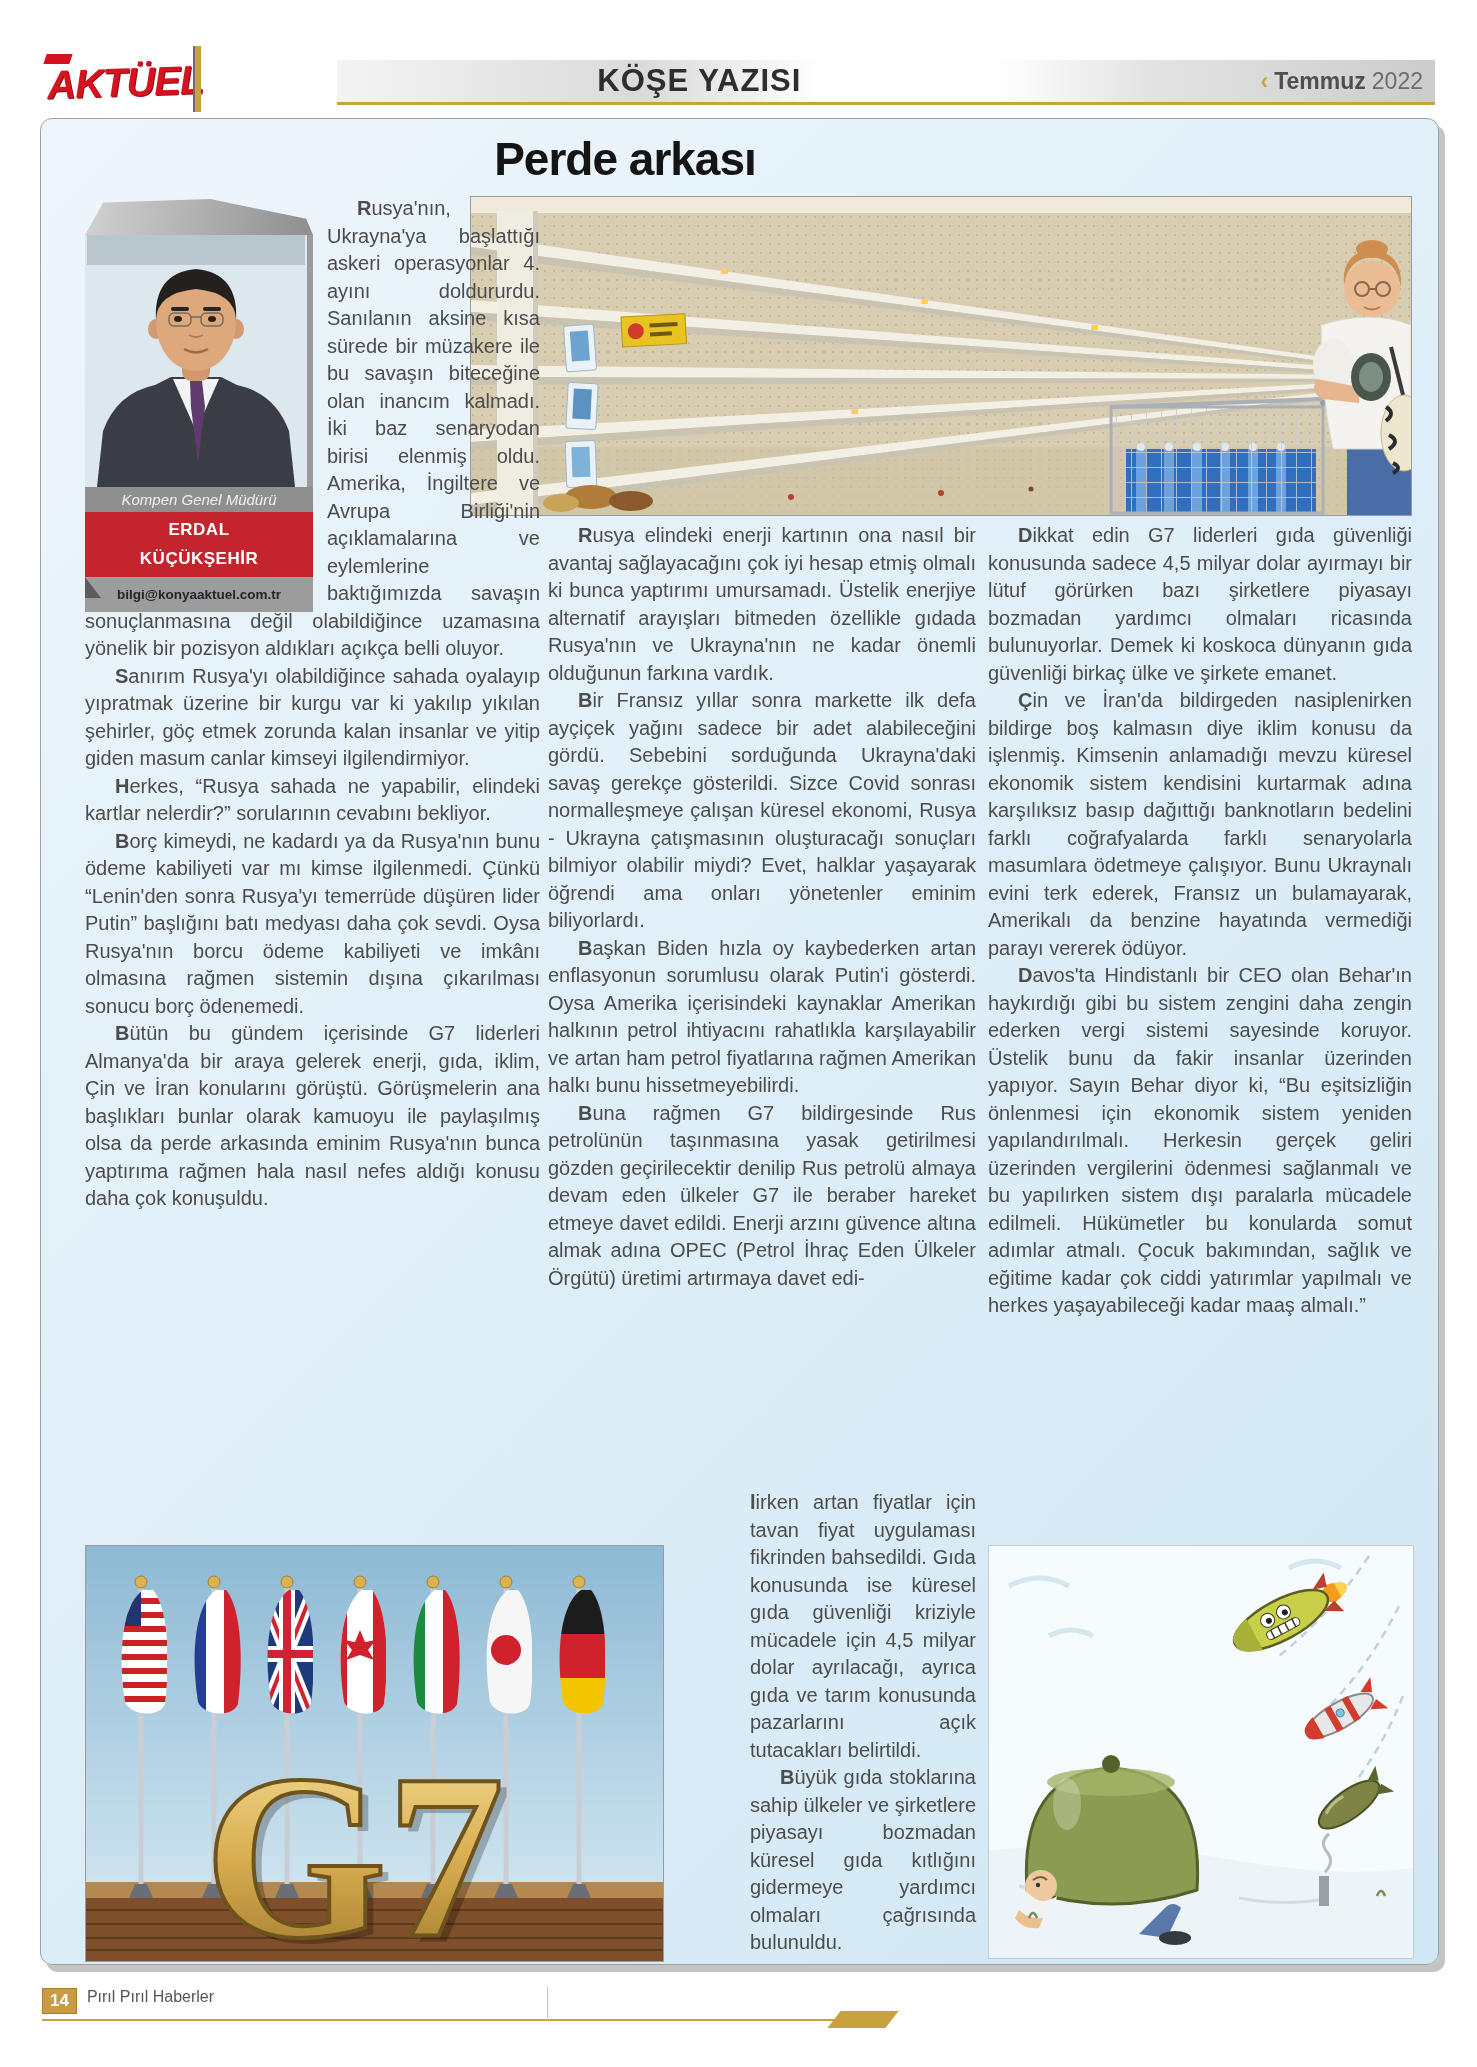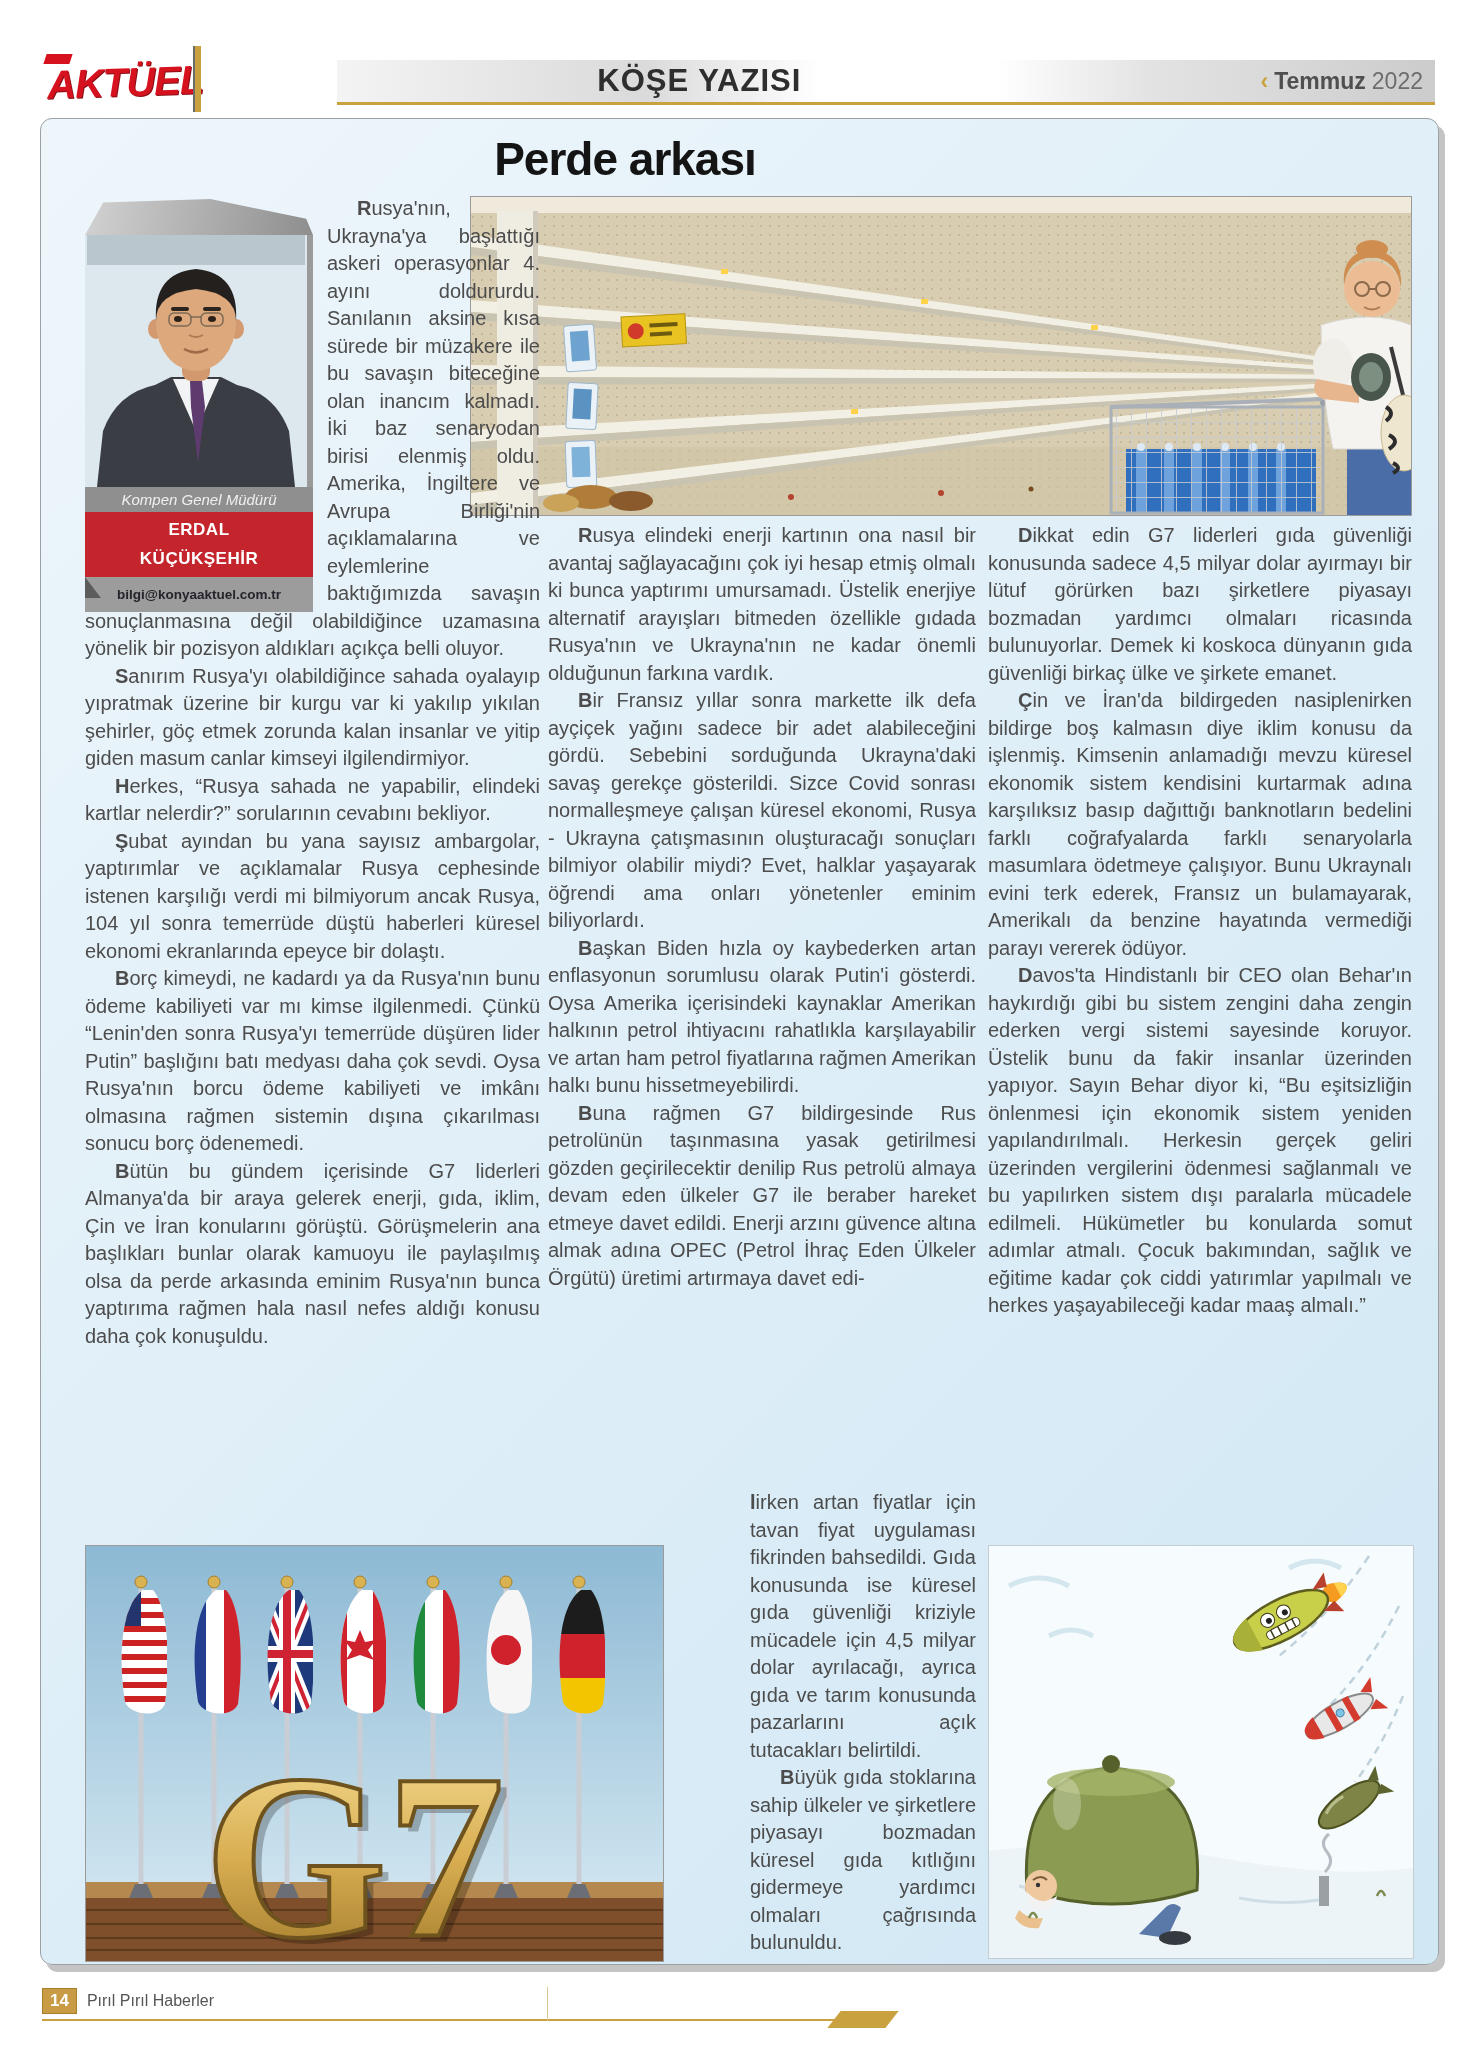--- a/index.html
+++ b/index.html
@@ -57,21 +57,21 @@
                 text-align:center;padding:4px 0 3px;}
   .author-email::before{content:"";position:absolute;left:0;top:0;border-style:solid;
                         border-width:21px 0 0 16px;border-color:transparent transparent transparent #5c5c5c;}
 
   
   .g7-photo{position:absolute;left:85px;top:1545px;width:577px;height:415px;border:1px solid #9b9b9b;overflow:hidden;background:#0ea5e9;}
   .cartoon{position:absolute;left:988px;top:1545px;width:424px;height:412px;border:1px solid #c4cdd2;overflow:hidden;background:#f4fafd;}
 
   
   .footer{position:absolute;left:42px;top:1988px;width:840px;border-bottom:2px solid #c9a23f;
-          padding-bottom:5px;display:flex;align-items:center;}
+          padding-bottom:5px;display:flex;}
   .pageno{display:inline-block;background:#c99b44;border:1px solid #a87f2e;color:#ffffff;
           font-weight:bold;font-size:17px;padding:2px 7px;}
   .footer-label{font-size:16px;color:#555555;margin-left:10px;white-space:nowrap;}
   .footer-div{position:absolute;left:505px;bottom:-2px;width:1px;height:34px;background:#dcc88f;}
   .footer-slash{position:absolute;right:-10px;bottom:-9px;width:58px;height:17px;background:#c9a23f;
                 transform:skewX(-38deg);}
 </style>
 </head>
 <body>
 
@@ -221,21 +221,20 @@
       <div class="author-caption">Kompen Genel Müdürü</div>
       <div class="author-name">
         <div>ERDAL</div>
         <div>KÜÇÜKŞEHİR</div>
       </div>
       <div class="author-email">bilgi@konyaaktuel.com.tr</div>
     </div>
     <p>Rusya'nın, Ukrayna'ya başlattığı askeri operasyonlar 4. ayını doldururdu. Sanılanın aksine kısa sürede bir müzakere ile bu savaşın biteceğine olan inancım kalmadı. İki baz senaryodan birisi elenmiş oldu. Amerika, İngiltere ve Avrupa Birliği'nin açıklamalarına ve eylemlerine baktığımızda savaşın sonuçlanmasına değil olabildiğince uzamasına yönelik bir pozisyon aldıkları açıkça belli oluyor.</p>
     <p>Sanırım Rusya'yı olabildiğince sahada oyalayıp yıpratmak üzerine bir kurgu var ki yakılıp yıkılan şehirler, göç etmek zorunda kalan insanlar ve yitip giden masum canlar kimseyi ilgilendirmiyor.</p>
     <p>Herkes, “Rusya sahada ne yapabilir, elindeki kartlar nelerdir?” sorularının cevabını bekliyor.</p>
-    <p>Şubat ayından bu yana sayısız ambargolar, yaptırımlar ve açıklamalar Rusya cephesinde istenen karşılığı verdi mi bilmiyorum ancak Rusya, 104 yıl sonra temerrüde düştü haberleri küresel ekonomi ekranlarında epeyce bir dolaştı.</p>
     <p>Borç kimeydi, ne kadardı ya da Rusya'nın bunu ödeme kabiliyeti var mı kimse ilgilenmedi. Çünkü “Lenin'den sonra Rusya'yı temerrüde düşüren lider Putin” başlığını batı medyası daha çok sevdi. Oysa Rusya'nın borcu ödeme kabiliyeti ve imkânı olmasına rağmen sistemin dışına çıkarılması sonucu borç ödenemedi.</p>
     <p>Bütün bu gündem içerisinde G7 liderleri Almanya'da bir araya gelerek enerji, gıda, iklim, Çin ve İran konularını görüştü. Görüşmelerin ana başlıkları bunlar olarak kamuoyu ile paylaşılmış olsa da perde arkasında eminim Rusya'nın bunca yaptırıma rağmen hala nasıl nefes aldığı konusu daha çok konuşuldu.</p>
   </div>
 
   <div class="col midcol">
     <p>Rusya elindeki enerji kartının ona nasıl bir avantaj sağlayacağını çok iyi hesap etmiş olmalı ki bunca yaptırımı umursamadı. Üstelik enerjiye alternatif arayışları bitmeden özellikle gıdada Rusya'nın ve Ukrayna'nın ne kadar önemli olduğunun farkına vardık.</p>
     <p>Bir Fransız yıllar sonra markette ilk defa ayçiçek yağını sadece bir adet alabileceğini gördü. Sebebini sorduğunda Ukrayna'daki savaş gerekçe gösterildi. Sizce Covid sonrası normalleşmeye çalışan küresel ekonomi, Rusya - Ukrayna çatışmasının oluşturacağı sonuçları bilmiyor olabilir miydi? Evet, halklar yaşayarak öğrendi ama onları yönetenler eminim biliyorlardı.</p>
     <p>Başkan Biden hızla oy kaybederken artan enflasyonun sorumlusu olarak Putin'i gösterdi. Oysa Amerika içerisindeki kaynaklar Amerikan halkının petrol ihtiyacını rahatlıkla karşılayabilir ve artan ham petrol fiyatlarına rağmen Amerikan halkı bunu hissetmeyebilirdi.</p>
     <p>Buna rağmen G7 bildirgesinde Rus petrolünün taşınmasına yasak getirilmesi gözden geçirilecektir denilip Rus petrolü almaya devam eden ülkeler G7 ile beraber hareket etmeye davet edildi. Enerji arzını güvence altına almak adına OPEC (Petrol İhraç Eden Ülkeler Örgütü) üretimi artırmaya davet edi-</p>
   </div>

